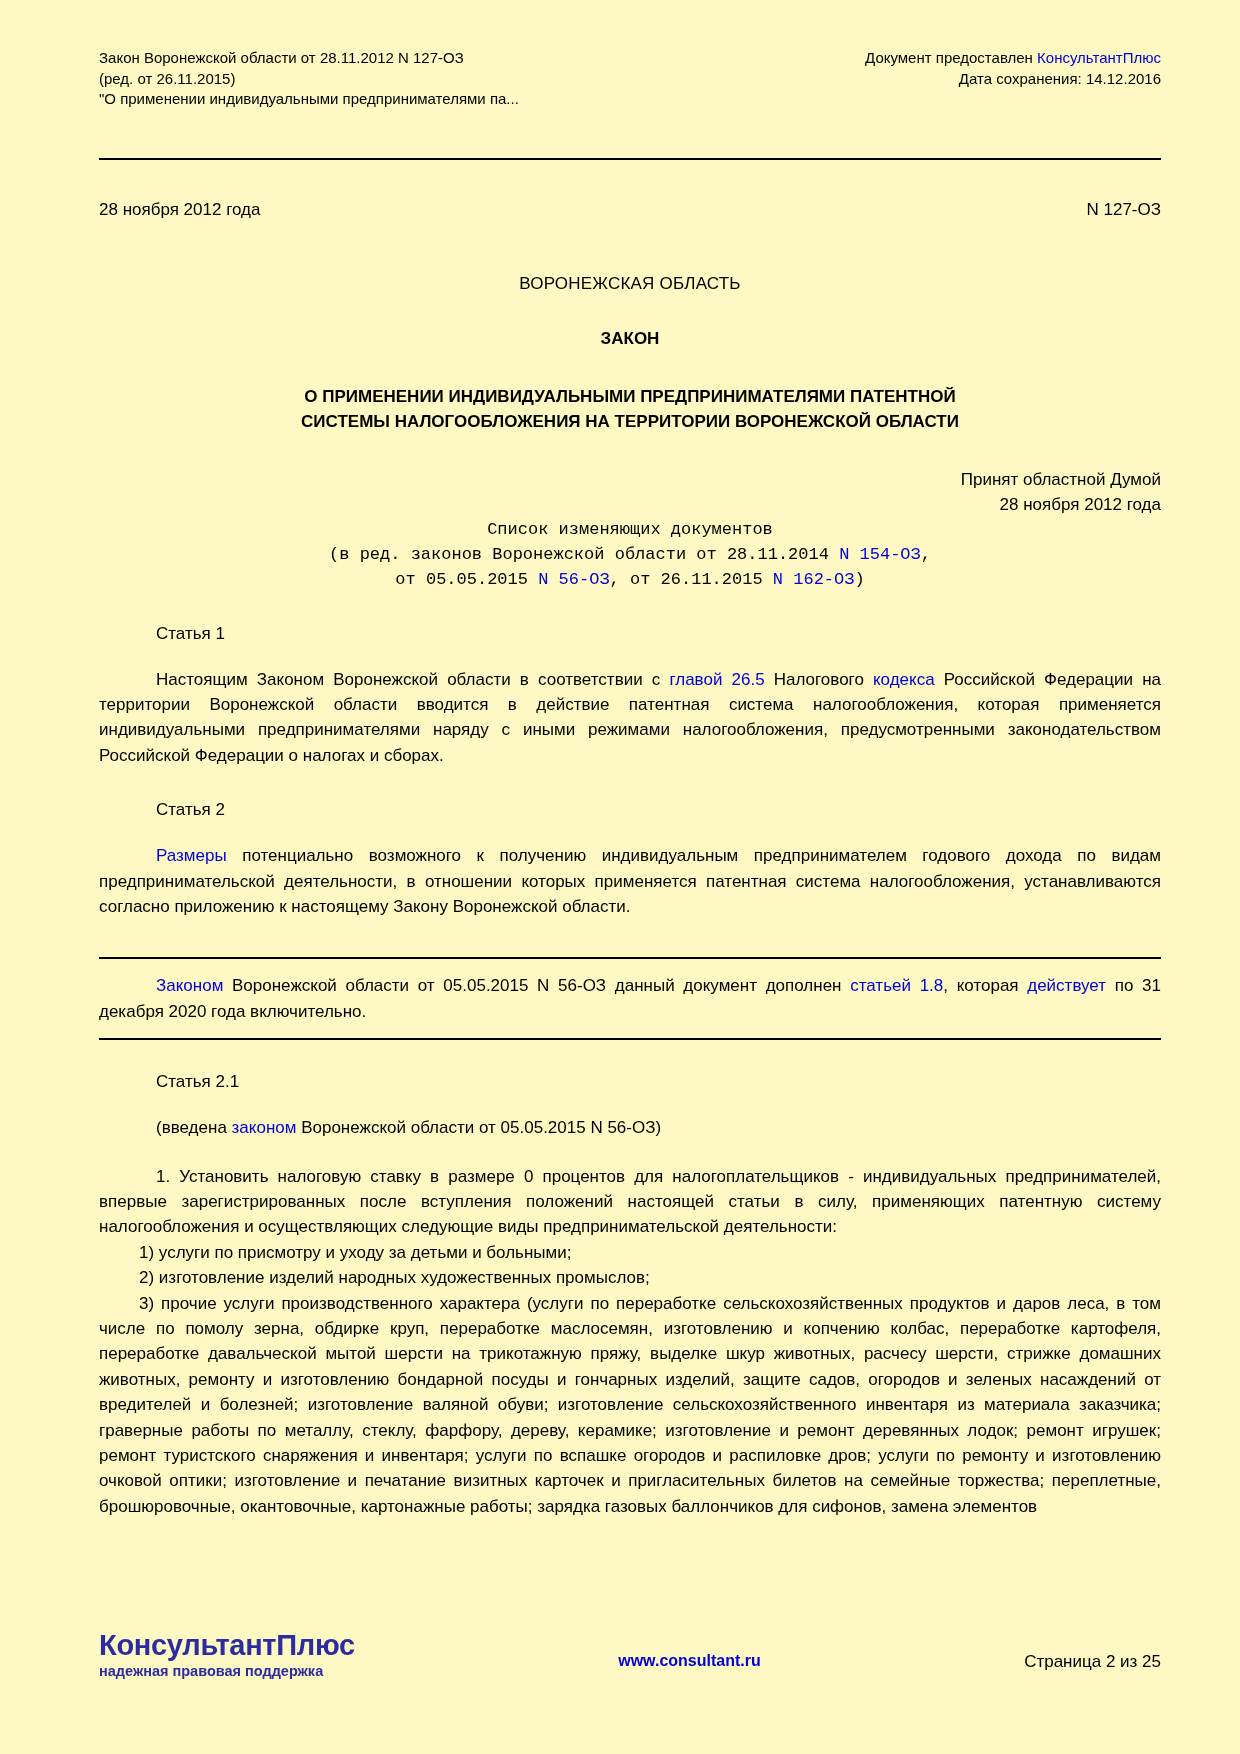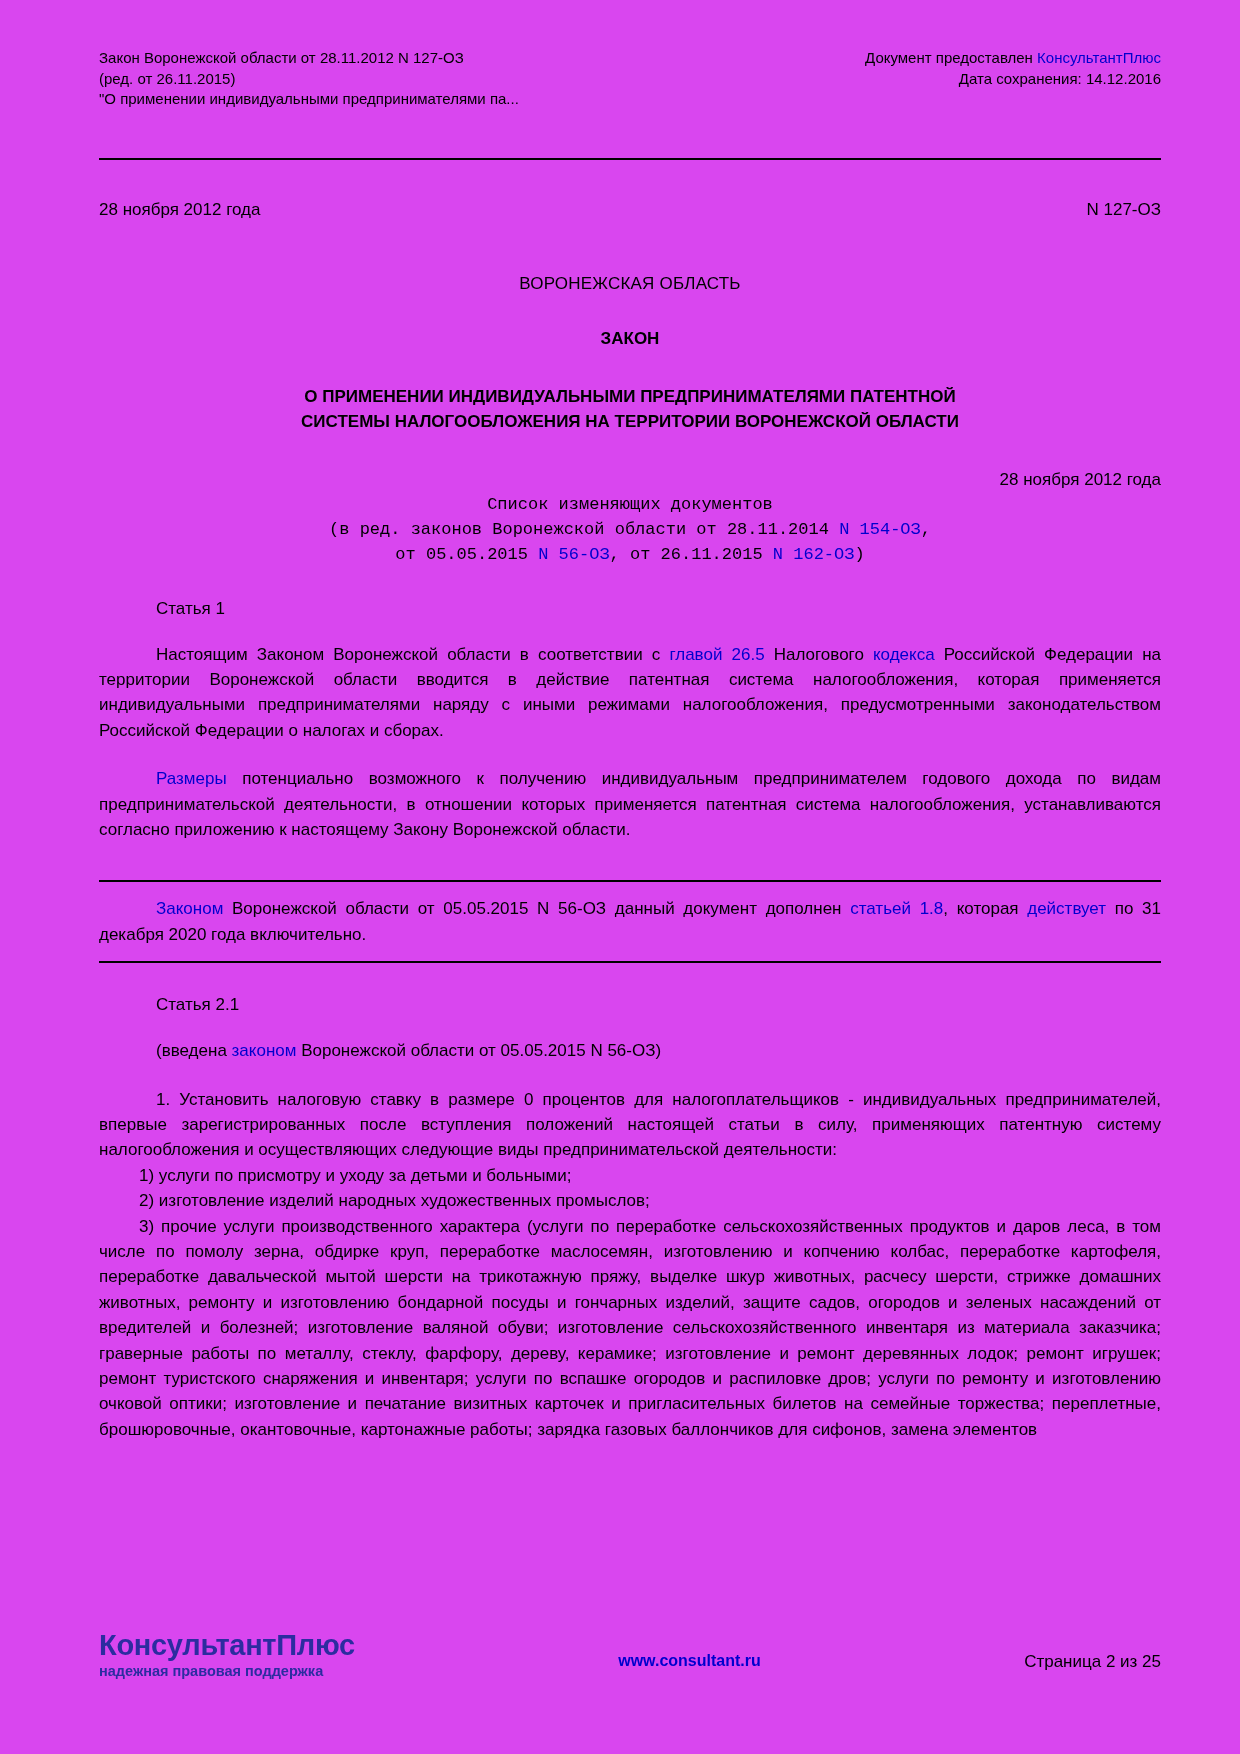--- a/index.html
+++ b/index.html
@@ -9,21 +9,21 @@
     background: #ffffff;
   }
   body {
     font-family: "Liberation Sans", sans-serif;
     color: #000000;
   }
   .page {
     width: 1240px;
     height: 1754px;
     position: relative;
-    background: #d946ef;
+    background: #fef9c3;
     box-sizing: border-box;
     padding: 0;
     overflow: hidden;
   }
   .inner {
     position: absolute;
     left: 99px;
     top: 0;
     width: 1062px;
   }
@@ -196,32 +196,34 @@
     </div>
 
     <div class="region-title center">ВОРОНЕЖСКАЯ ОБЛАСТЬ</div>
     <div class="law-word center">ЗАКОН</div>
     <div class="main-title center">
       <span>О ПРИМЕНЕНИИ ИНДИВИДУАЛЬНЫМИ ПРЕДПРИНИМАТЕЛЯМИ ПАТЕНТНОЙ</span><br>
       <span>СИСТЕМЫ НАЛОГООБЛОЖЕНИЯ НА ТЕРРИТОРИИ ВОРОНЕЖСКОЙ ОБЛАСТИ</span>
     </div>
 
     <div class="adopted">
+      <div>Принят областной Думой</div>
       <div>28 ноября 2012 года</div>
     </div>
 
     <div class="amend-block">
       <div>Список изменяющих документов</div>
       <div><span>(в ред. законов Воронежской области от 28.11.2014 </span><span class="lnk">N 154-ОЗ</span><span>,</span></div>
       <div><span>от 05.05.2015 </span><span class="lnk">N 56-ОЗ</span><span>, от 26.11.2015 </span><span class="lnk">N 162-ОЗ</span><span>)</span></div>
     </div>
 
     <div class="article-head">Статья 1</div>
     <p class="body"><span>Настоящим Законом Воронежской области в соответствии с </span><span class="lnk">главой 26.5</span><span> Налогового </span><span class="lnk">кодекса</span><span> Российской Федерации на территории Воронежской области вводится в действие патентная система налогообложения, которая применяется индивидуальными предпринимателями наряду с иными режимами налогообложения, предусмотренными законодательством Российской Федерации о налогах и сборах.</span></p>
 
+    <div class="article-head">Статья 2</div>
     <p class="body"><span class="lnk">Размеры</span><span> потенциально возможного к получению индивидуальным предпринимателем годового дохода по видам предпринимательской деятельности, в отношении которых применяется патентная система налогообложения, устанавливаются согласно приложению к настоящему Закону Воронежской области.</span></p>
 
     <div class="notice">
       <hr class="rule">
       <p class="notice-body"><span class="lnk">Законом</span><span> Воронежской области от 05.05.2015 N 56-ОЗ данный документ дополнен </span><span class="lnk">статьей 1.8</span><span>, которая </span><span class="lnk">действует</span><span> по 31 декабря 2020 года включительно.</span></p>
       <hr class="rule">
     </div>
 
     <div class="article-head">Статья 2.1</div>
     <p class="body"><span>(введена </span><span class="lnk">законом</span><span> Воронежской области от 05.05.2015 N 56-ОЗ)</span></p>

